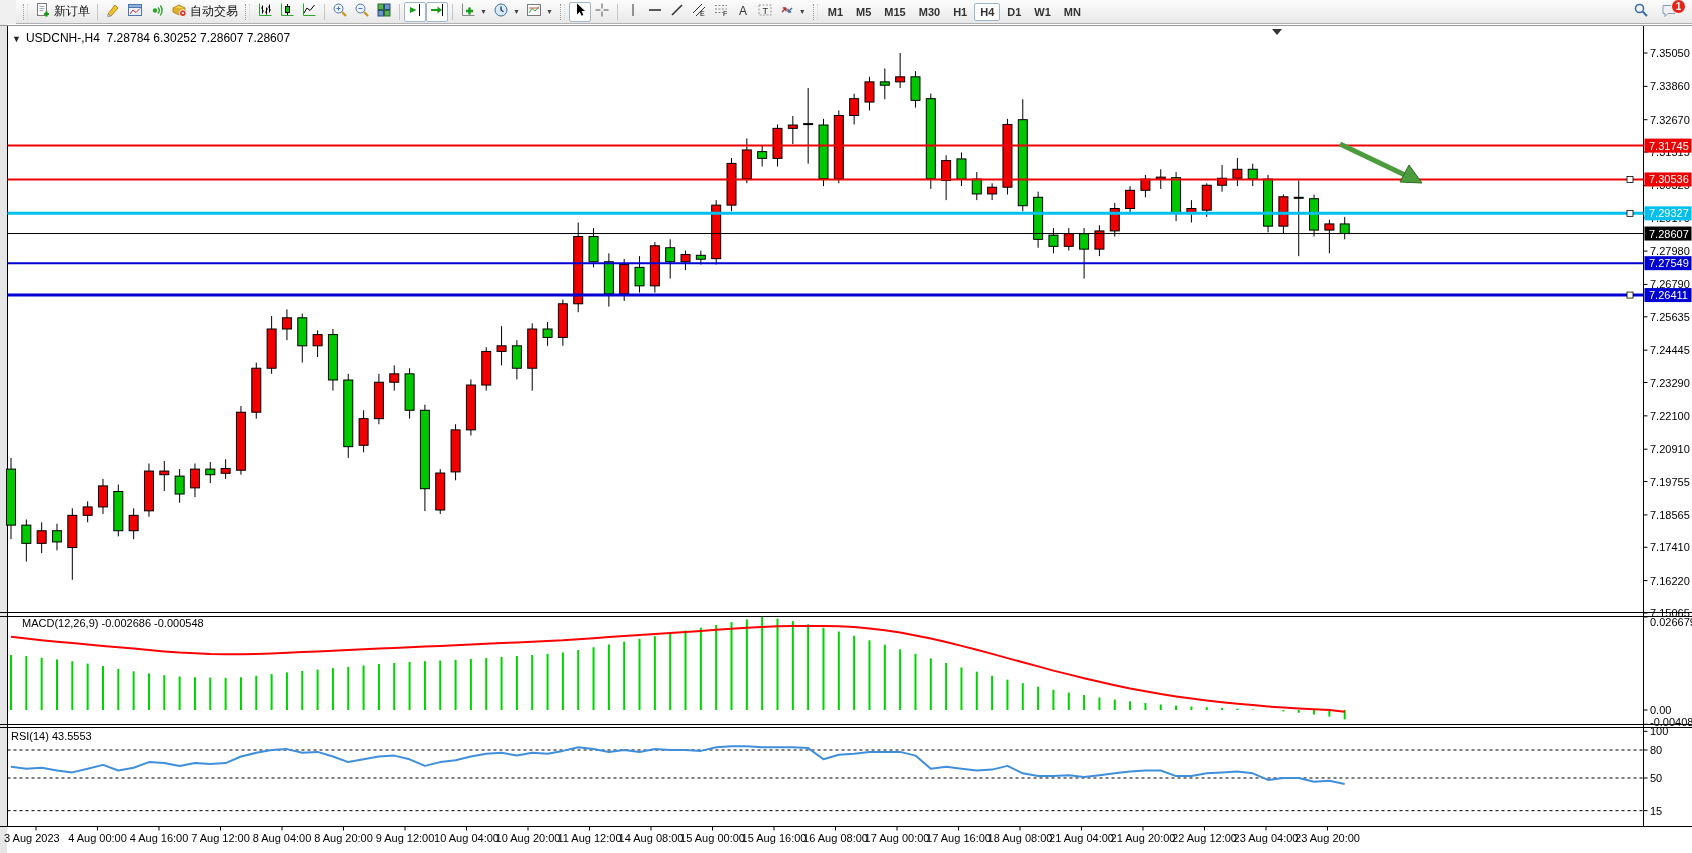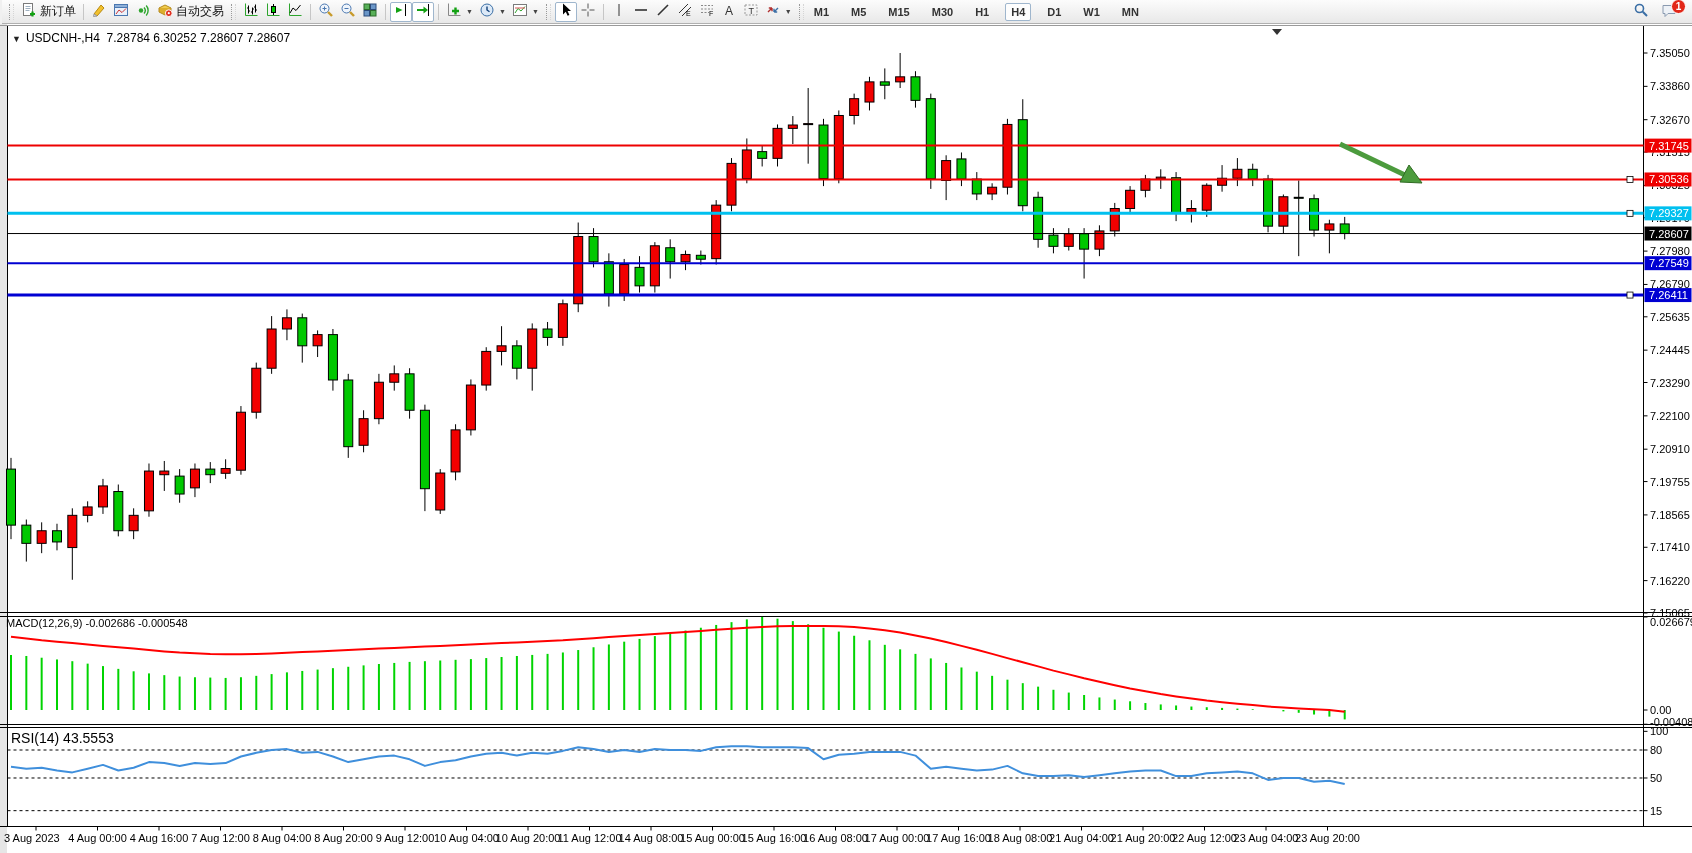--- a/index.html
+++ b/index.html
@@ -1,36 +1,36 @@
 <!DOCTYPE html>
 <html><head>
 <meta charset="utf-8">
 <style>
   html,body{margin:0;padding:0}
   body{width:1692px;height:853px;background:#f0f0f0;font-family:"Liberation Sans",sans-serif;overflow:hidden;position:relative}
   
-  .toolbar{position:absolute;top:0;left:2px;right:0;height:23px;background:linear-gradient(#fcfcfc,#e8e8e8);border-bottom:1px solid #b0b0b0;display:flex;align-items:center;padding:0 3px;z-index:5}
+  .toolbar{position:absolute;top:0;left:16px;right:0;height:23px;background:linear-gradient(#fcfcfc,#e8e8e8);border-bottom:1px solid #b0b0b0;display:flex;align-items:center;padding:0 3px;z-index:5}
   .tb{height:20px;min-width:20px;display:flex;align-items:center;justify-content:center;gap:3px;border:1px solid transparent;border-radius:2px;background:transparent;padding:0 2px;font-size:12px;color:#111;cursor:default}
   .tb.pressed{background:#ffffff;border-color:#9fb6cd}
   .tb-label{font-size:12px;white-space:nowrap}
   .sep{width:1px;height:16px;background:#c6c6c6;margin:0 4px}
   .grip{width:3px;height:16px;border-left:1px dotted #9a9a9a;border-right:1px dotted #d5d5d5;margin:0 4px}
   .caret{font-size:7px;color:#444;margin-left:1px}
   .tf{height:18px;padding:0 5px;font-size:11px;font-weight:bold;color:#333;border:1px solid transparent;background:transparent;border-radius:2px}
   .tf.active{background:#fdfdfd;border-color:#9fb6cd}
   .toolbar-right{margin-left:auto;display:flex;align-items:center;gap:6px;padding-right:8px}
   .chat-wrap{position:relative}
   .badge{position:absolute;top:-4px;right:-6px;background:#e22718;color:#fff;font-size:10px;font-weight:bold;border-radius:8px;min-width:13px;height:13px;line-height:13px;text-align:center;border:1px solid #fff}
   
   #chart-svg{position:absolute;left:0;top:0;z-index:1}
   .overlay{position:absolute;z-index:3;color:#000;white-space:nowrap}
   .title-overlay{top:31px;left:12px;font-size:12px}
   .title-overlay .tri{font-size:9px;margin-right:5px;color:#222}
-  .macd-label{top:617px;left:6px;font-size:11px}
-  .rsi-label{top:730px;left:11px;font-size:14px}
+  .macd-label{top:617px;left:22px;font-size:11px}
+  .rsi-label{top:730px;left:11px;font-size:11px}
 </style>
 </head>
 <body>
 
 <div class="toolbar">
   <div class="grip"></div>
 
   <button class="tb">
     <span>
       <svg width="16" height="16">
@@ -244,21 +244,21 @@
   </button>
   <button class="tb">
     <span><svg width="16" height="16">
           <path d="M3 10l4-4M7 6v3.2M7 6H3.8" stroke="#b03030" fill="none" stroke-width="1.4"></path>
           <path d="M13 6l-4 4M9 10h3.2M9 10V6.8" stroke="#3a6ea5" fill="none" stroke-width="1.4"></path>
         </svg></span>
       <span class="caret">▼</span>
   </button>
   <div class="grip"></div>
 
-  <div id="tf-buttons" style="display:flex;align-items:center;gap:10px">
+  <div id="tf-buttons" style="display:flex;align-items:center;gap:1px">
       <button class="tf">M1</button>
       <button class="tf">M5</button>
       <button class="tf">M15</button>
       <button class="tf">M30</button>
       <button class="tf">H1</button>
       <button class="tf active">H4</button>
       <button class="tf">D1</button>
       <button class="tf">W1</button>
       <button class="tf">MN</button>
     </div>

